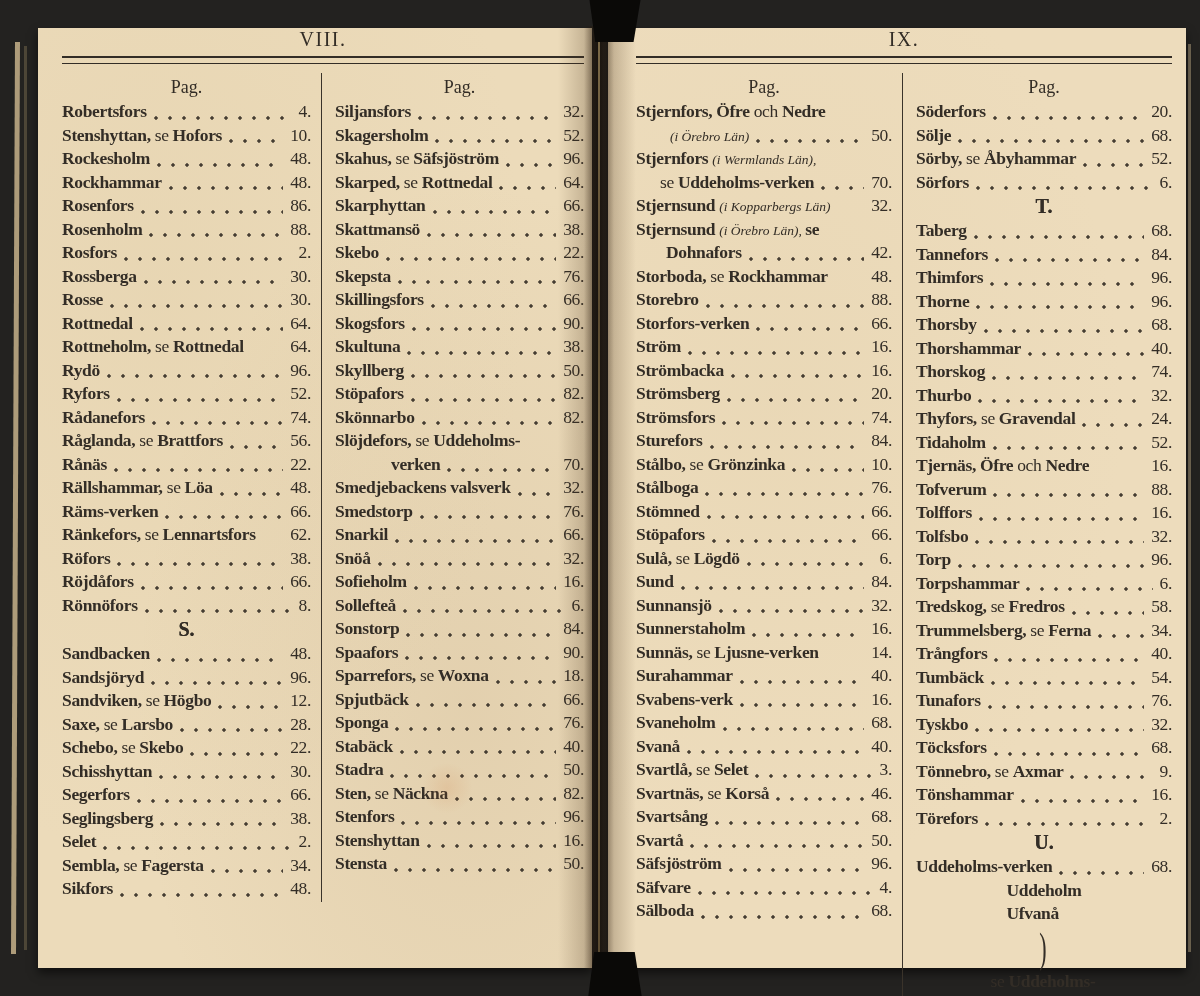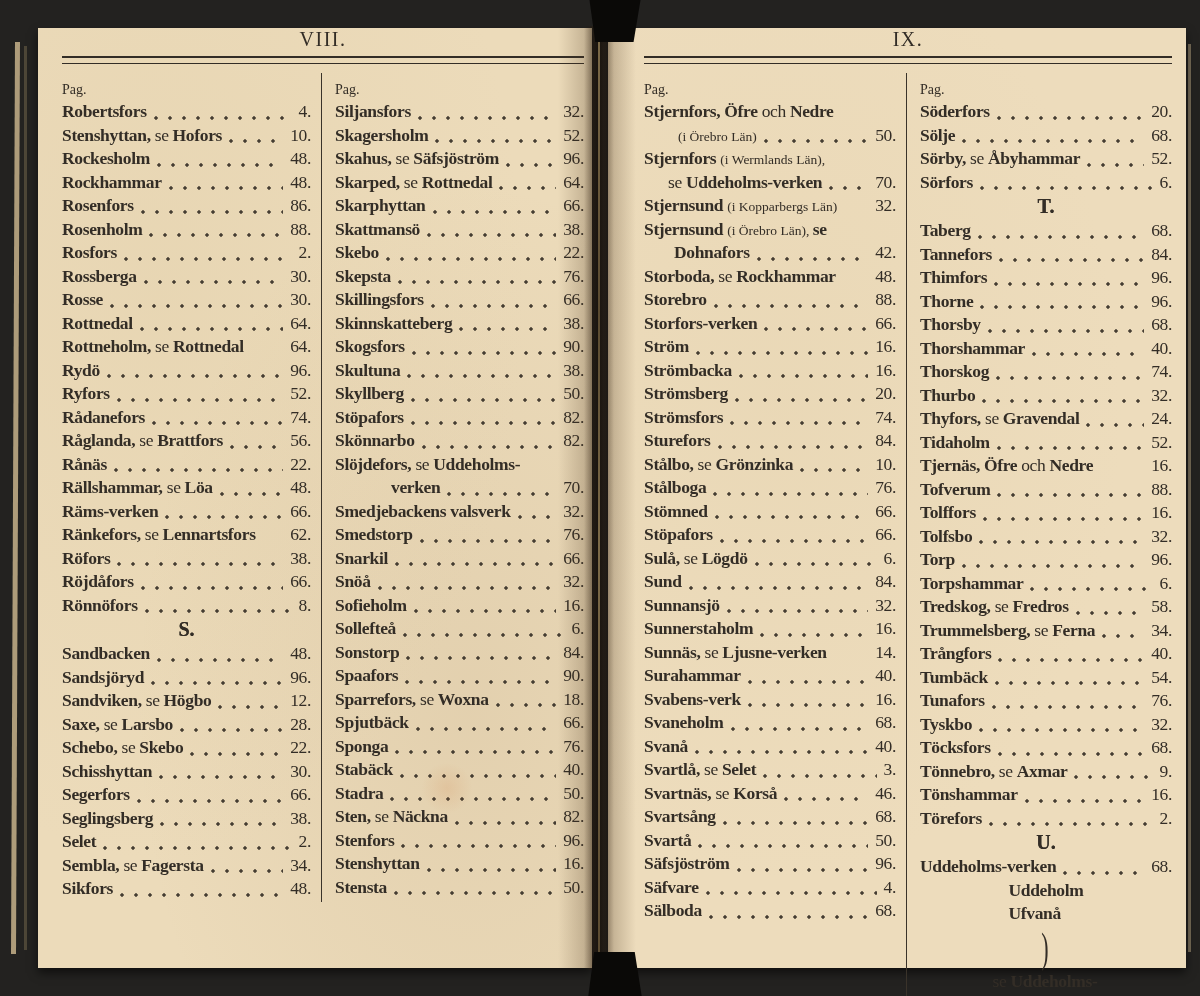--- a/index.html
+++ b/index.html
@@ -20,21 +20,21 @@
   
   .page{
     position:absolute;top:28px;height:940px;box-sizing:border-box;
     background:
       radial-gradient(ellipse at 22% 28%, rgba(214,194,152,.20), transparent 60%),
       radial-gradient(ellipse at 78% 72%, rgba(160,130,90,.12), transparent 55%),
       #ecdbba;
     box-shadow:0 5px 9px rgba(0,0,0,.55);
   }
   .page-left{left:38px;width:554px;padding:0 8px 0 24px;}
-  .page-right{left:608px;width:578px;padding:0 14px 0 36px;
+  .page-right{left:608px;width:578px;padding:0 14px 0 28px;
     background:
       radial-gradient(ellipse at 30% 40%, rgba(218,199,158,.18), transparent 60%),
       #eddcbc;}
   .page-left::after{content:"";position:absolute;right:0;top:0;bottom:0;width:34px;
     background:linear-gradient(to right, rgba(0,0,0,0), rgba(74,52,28,.30));}
   .page-left::before{content:"";position:absolute;right:120px;top:730px;width:50px;height:60px;
     background:radial-gradient(circle, rgba(205,120,60,.16), transparent 65%);}
   .page-right::after{content:"";position:absolute;left:0;top:0;bottom:0;width:28px;
     background:linear-gradient(to left, rgba(0,0,0,0), rgba(74,52,28,.30));}
 
@@ -50,27 +50,27 @@
   
   .folio{text-align:center;font-size:20px;letter-spacing:1.5px;height:24px;}
   .rule{margin-top:4px;height:5px;border-top:2.5px solid #332d26;border-bottom:1.5px solid #332d26;}
 
   
   .cols{display:flex;margin-top:9px;align-items:stretch;}
   .col{flex:1;min-width:0;}
   .col-first{padding-right:10px;}
   .col-second{border-left:1.5px solid #3a332a;padding-left:13px;}
 
-  .pag-row{display:flex;justify-content:flex-start;align-items:flex-end;height:25px;padding-bottom:3px;font-size:14px;}
+  .pag-row{display:flex;justify-content:center;align-items:flex-end;height:25px;padding-bottom:3px;font-size:18px;}
 
   .row{display:flex;align-items:baseline;height:23.5px;font-size:17.5px;letter-spacing:-0.35px;white-space:nowrap;}
   .row span{white-space:pre;}
   .p-b{font-weight:700;}
   .p-r{font-weight:400;}
-  .p-s{font-weight:400;font-size:13.5px;letter-spacing:0;}
+  .p-s{font-weight:400;font-size:13.5px;letter-spacing:0;font-style:italic;}
   .leader{flex:1;height:4px;align-self:flex-end;margin:0 7px 5px 7px;min-width:4px;
     background-image:radial-gradient(circle at 2px 2px, #453d32 1.45px, transparent 1.9px);
     background-size:14px 4px;background-repeat:repeat-x;background-position:left bottom;}
   .spacer{flex:1;min-width:2px;}
   .pag{font-weight:400;font-size:17.5px;}
 
   .sec-row{height:25px;text-align:center;font-size:20px;font-weight:700;
     text-shadow:0 0 .5px #332d26;}
 
   
@@ -325,25 +325,20 @@
           </div>
           <div class="row">
             <span class="p-b">Skepsta</span>
             <span class="leader"></span>
             <span class="pag">76.</span>
           </div>
           <div class="row">
             <span class="p-b">Skillingsfors</span>
             <span class="leader"></span>
             <span class="pag">66.</span>
-          </div>
-          <div class="row">
-            <span class="p-b">Skinnskatteberg</span>
-            <span class="leader"></span>
-            <span class="pag">38.</span>
           </div>
           <div class="row">
             <span class="p-b">Skogsfors</span>
             <span class="leader"></span>
             <span class="pag">90.</span>
           </div>
           <div class="row">
             <span class="p-b">Skultuna</span>
             <span class="leader"></span>
             <span class="pag">38.</span>

